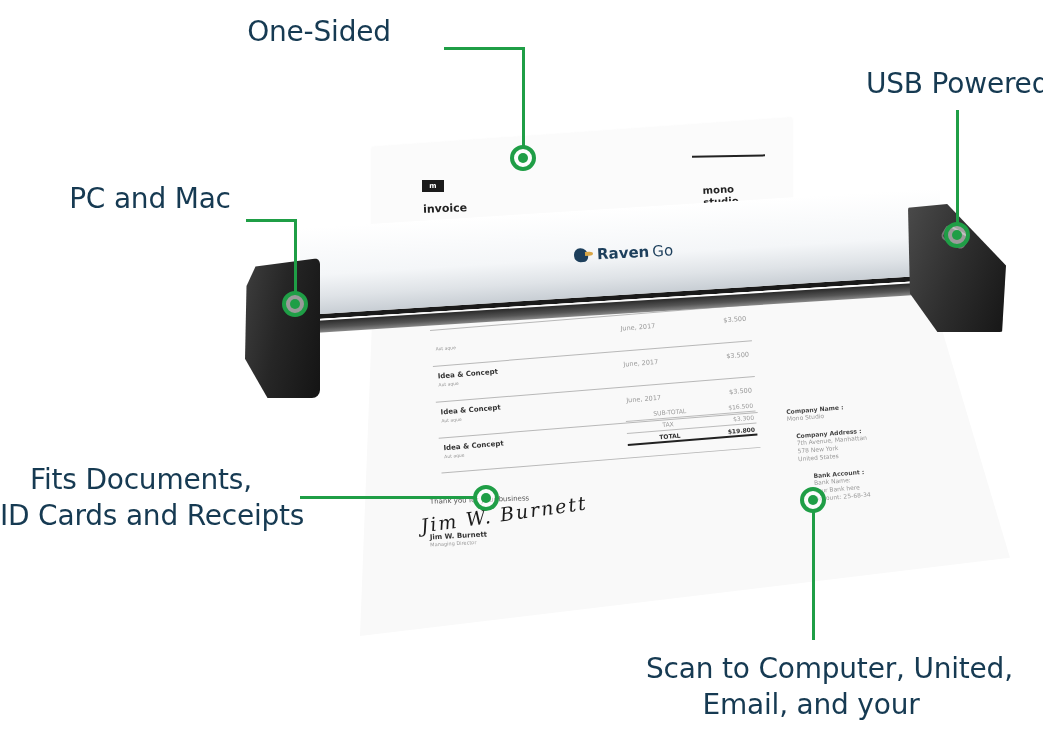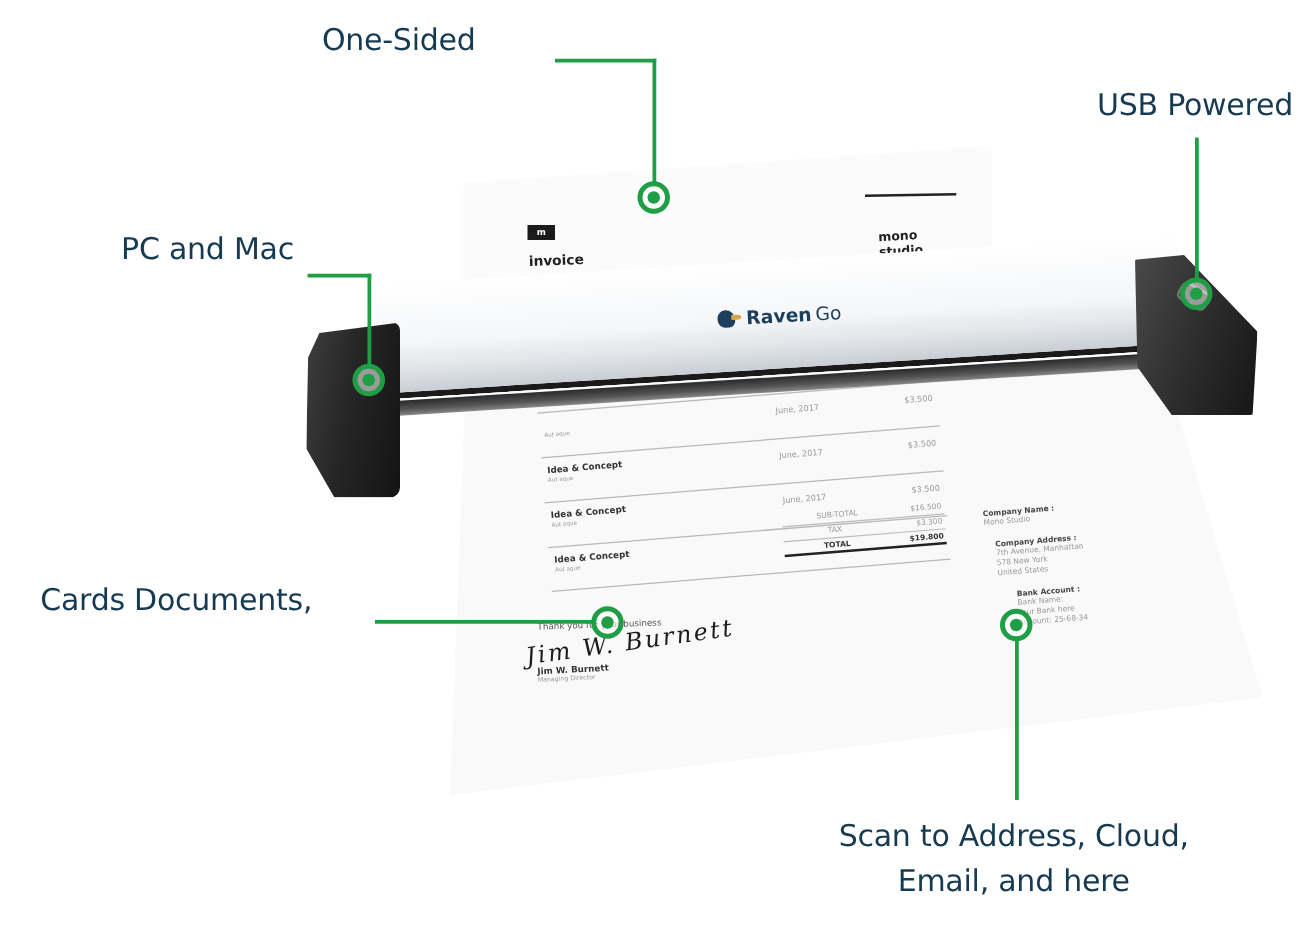--- a/index.html
+++ b/index.html
@@ -6,21 +6,21 @@
   html, body { width: 1043px; height: 744px; background: #ffffff; overflow: hidden; }
   body { position: relative; font-family: "Liberation Sans", "DejaVu Sans", sans-serif; }
 
   .stage { position: absolute; left: 0; top: 0; width: 1043px; height: 744px; }
 
   
   .label {
     position: absolute;
     color: #163a52;
     font-family: "DejaVu Sans", "Liberation Sans", sans-serif;
-    font-size: 24px;
+    font-size: 28px;
     line-height: 36px;
     text-align: center;
     font-weight: normal;
     letter-spacing: -0.2px;
     white-space: nowrap;
   }
   .label span { display: block; }
 
   
   .line { position: absolute; background: #1f9e46; }
@@ -228,32 +228,33 @@
   <div class="line" style="left:444px; top:47px; width:81px; height:3px;"></div>
   <div class="line" style="left:522px; top:47px; width:3px; height:100px;"></div>
   <div class="dot" style="left:510px; top:145px;"></div>
 
   <div class="label" style="left:866px; top:66px; width:180px;">
     <span>USB Powered</span>
   </div>
   <div class="line" style="left:956px; top:110px; width:3px; height:116px;"></div>
   <div class="dot" style="left:944px; top:222px;"></div>
 
-  <div class="label" style="left:76px; top:181px; width:180px;">
+  <div class="label" style="left:60px; top:181px; width:180px;">
     <span>PC and Mac</span>
   </div>
   <div class="line" style="left:246px; top:219px; width:51px; height:3px;"></div>
   <div class="line" style="left:294px; top:219px; width:3px; height:74px;"></div>
   <div class="dot" style="left:282px; top:291px;"></div>
 
   <div class="label" style="left:0px; top:462px; width:282px;">
-    <span>Cards Documents,</span>
+    <span>Fits Documents,</span>
+    <span>ID Cards and Receipts</span>
   </div>
   <div class="line" style="left:300px; top:496px; width:176px; height:3px;"></div>
   <div class="dot" style="left:473px; top:485px;"></div>
 
   <div class="dot" style="left:800px; top:487px;"></div>
   <div class="line" style="left:812px; top:512px; width:3px; height:128px;"></div>
   <div class="label" style="left:646px; top:651px; width:330px;">
-    <span>Scan to Address, Cloud,</span>
-    <span>Email, and here</span>
+    <span>Scan to Computer, United,</span>
+    <span>Email, and your</span>
   </div>
 </div>
 
 </body></html>

